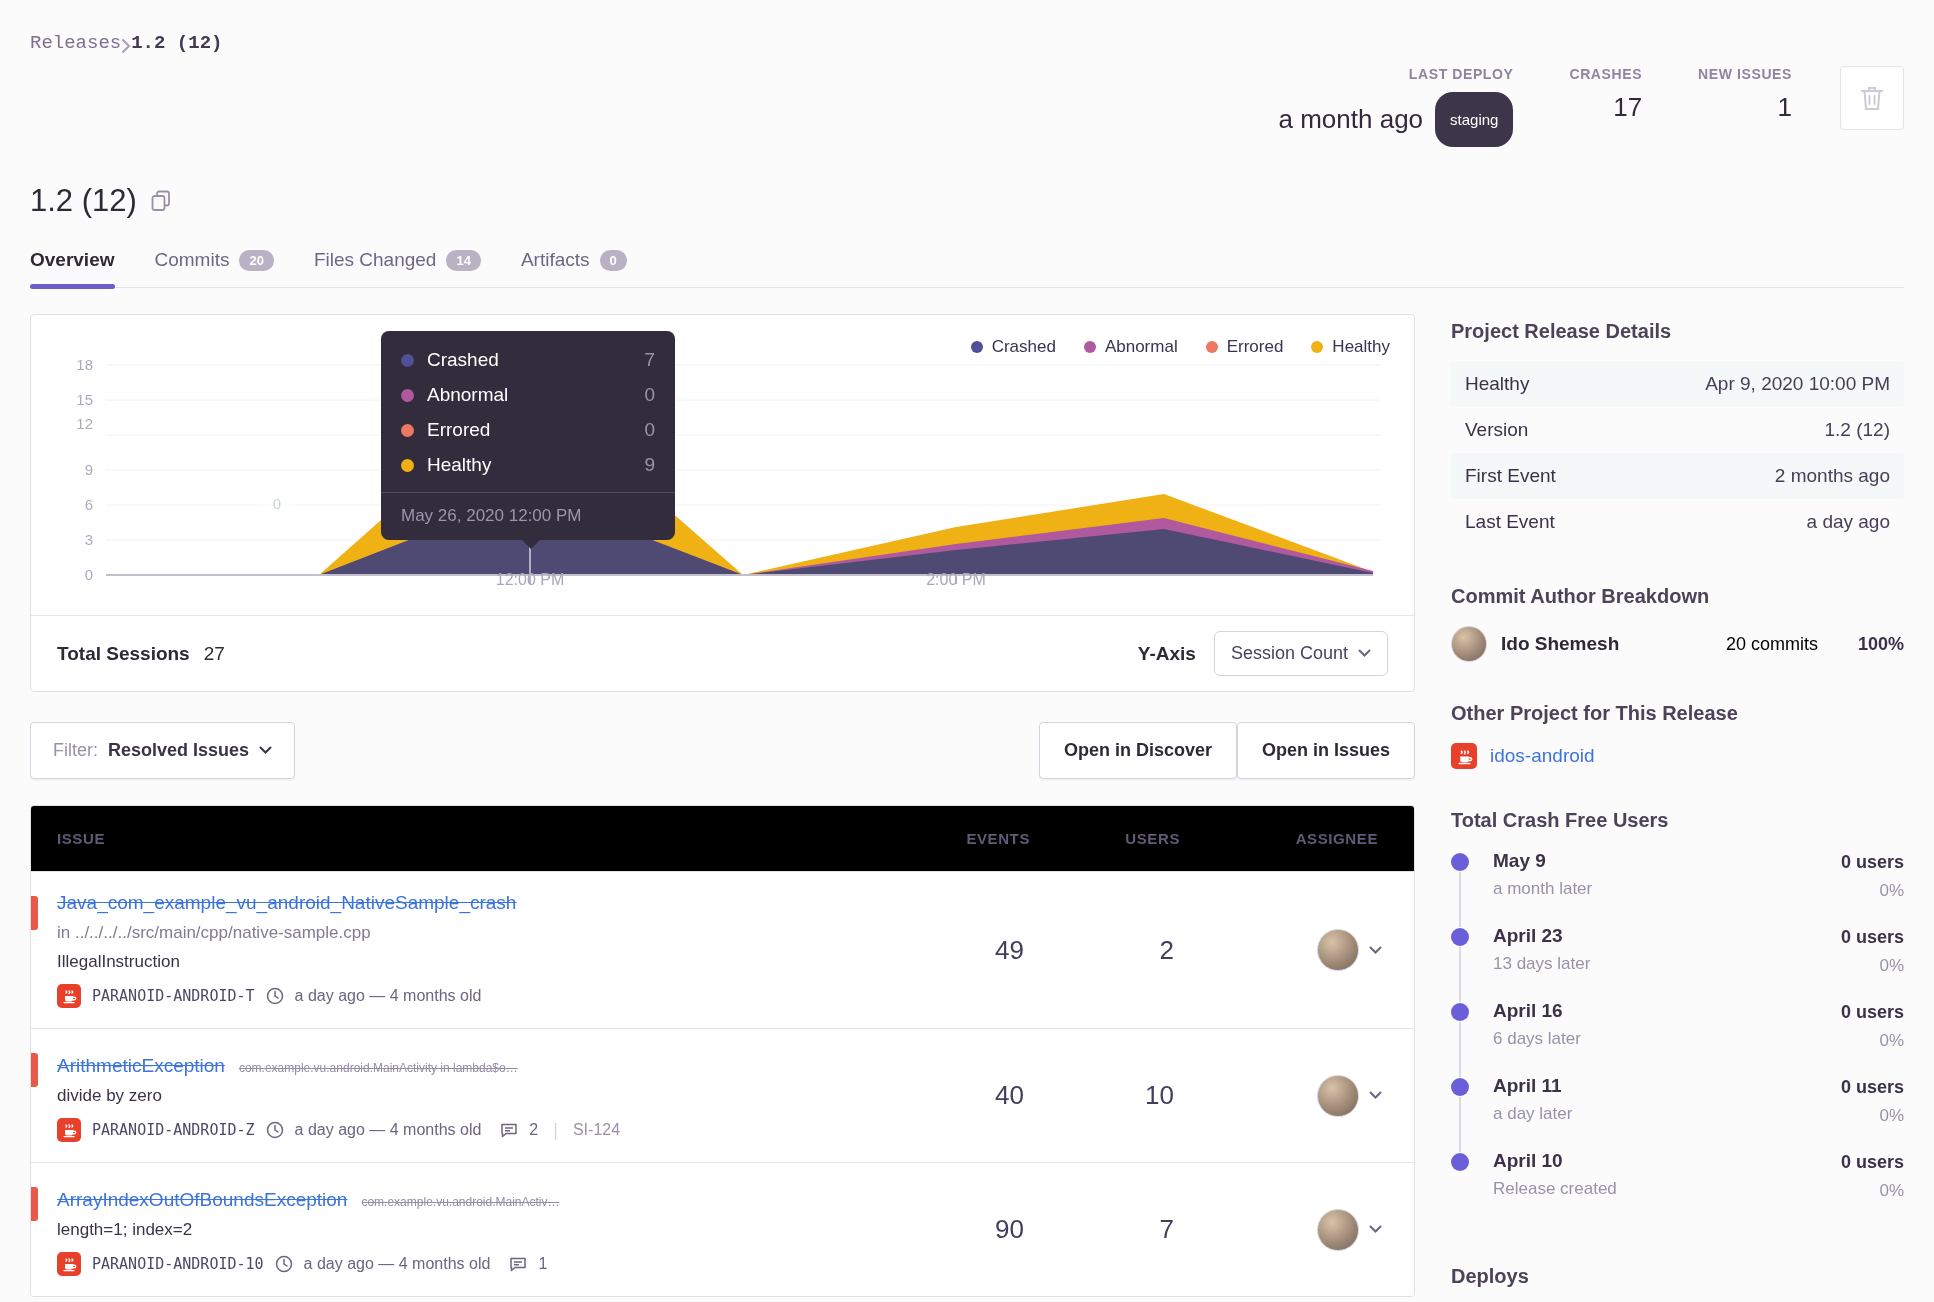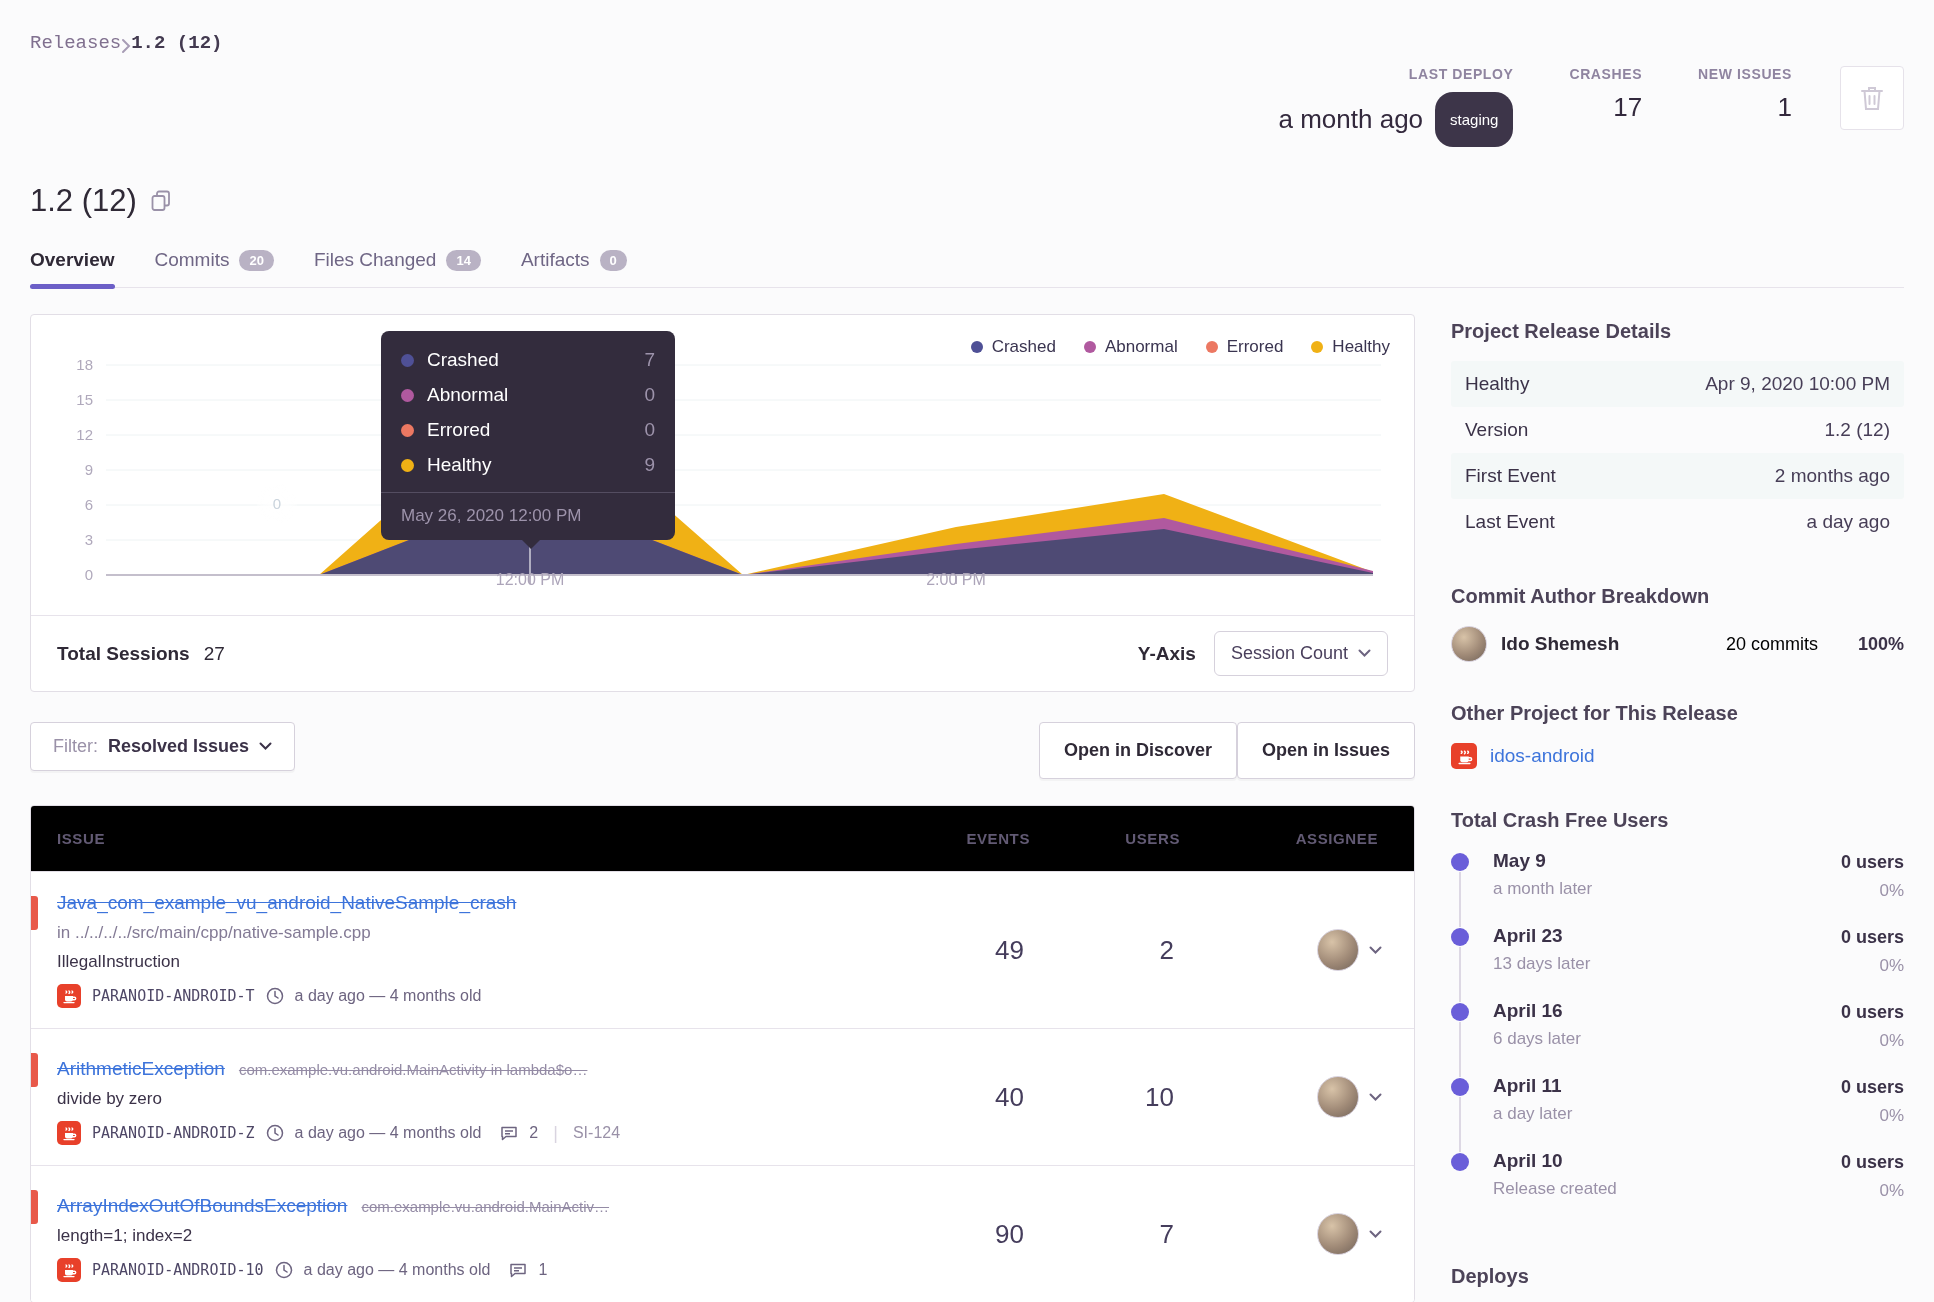--- a/index.html
+++ b/index.html
@@ -68,21 +68,21 @@
   .tsessions { display:flex; gap:14px; font-size:19px; color:#2f2936; }
   .tsessions .lbl { font-weight:bold; }
   .yaxis-ctl { display:flex; align-items:center; gap:18px; }
   .yaxis-ctl .lbl { font-size:19px; font-weight:bold; color:#2f2936; }
   .select-btn { display:flex; align-items:center; gap:10px; border:1px solid #d6d1dc; border-radius:6px;
     background:#fff; padding:11px 16px; font-size:18px; color:#493f5c; cursor:pointer; }
 
   
   .filter-row { display:flex; justify-content:space-between; margin-top:30px; }
   .filter-btn { display:flex; align-items:center; gap:10px; background:#fff; border:1px solid #d6d1dc;
-    border-radius:4px; height:49px; padding:0 22px; font-size:18px; cursor:pointer;
+    border-radius:4px; height:57px; padding:0 22px; font-size:18px; cursor:pointer;
     box-shadow:0 2px 0 rgba(0,0,0,.03); }
   .filter-btn .flabel { color:#9a91a8; }
   .filter-btn .fvalue { color:#3b3248; font-weight:bold; }
   .actions { display:flex; }
   .action-btn { background:#fff; border:1px solid #d6d1dc; border-radius:4px; height:57px; padding:0 24px;
     font-size:18px; font-weight:bold; color:#2f2936; cursor:pointer; box-shadow:0 2px 0 rgba(0,0,0,.03);
     display:flex; align-items:center; }
 
   
   .issues { margin-top:26px; overflow:hidden; }
@@ -92,21 +92,21 @@
   .th.num { text-align:right; padding-right:28px; }
   .th.assignee { text-align:right; padding-right:10px; }
   .issue-row { display:grid; grid-template-columns:1fr 150px 150px 180px; padding:20px 26px 20px 0;
     align-items:center; position:relative; background:#fff; }
   .issue-row + .issue-row { border-top:1px solid #e7e3eb; }
   .red-bar { position:absolute; left:0; top:24px; width:7px; height:34px; background:#e8594a;
     border-radius:0 3px 3px 0; }
   .issue-main { padding-left:26px; min-width:0; }
   .issue-title-line { display:flex; align-items:baseline; gap:14px; white-space:nowrap; overflow:hidden; }
   .issue-link { font-size:19px; color:#3d74db; text-decoration:line-through; cursor:pointer; }
-  .issue-sub { font-size:15px; color:#948ba5; text-decoration:line-through;margin-top:12px; }
+  .issue-sub { font-size:12px; color:#948ba5; text-decoration:line-through;margin-top:12px; }
   .issue-culprit { font-size:17px; color:#837a95; margin-top:9px; }
   .issue-msg { font-size:17px; color:#3b3248; margin-top:9px; }
   .issue-meta { display:flex; align-items:center; gap:11px; margin-top:12px; }
   .proj-slug { font-family:"DejaVu Sans Mono", monospace; font-size:15px; color:#4e4766; }
   .meta-age { font-size:16px; color:#6d6480; }
   .meta-count { font-size:16px; color:#6d6480; }
   .meta-sep { color:#d9d4e0; font-size:18px; padding:0 4px; }
   .meta-short { font-size:16px; color:#9a91a8; }
   .cell-num { font-size:26px; color:#453d5c; text-align:right; padding-right:34px; }
   .cell-assignee { display:flex; align-items:center; justify-content:flex-end; gap:10px; padding-right:6px; }
@@ -239,21 +239,21 @@
 
             <line x1="75" y1="260" x2="1342" y2="260" stroke="#c4bfcc" stroke-width="2"></line>
             <g stroke="#b9b3c2" stroke-width="2">
               <line x1="499" y1="261" x2="499" y2="269"></line>
                 <line x1="925" y1="261" x2="925" y2="269"></line>
             </g>
           </svg>
 
           <div class="ylabel" style="top:41px">18</div>
           <div class="ylabel" style="top:76px">15</div>
-          <div class="ylabel" style="top:111px">12</div>
+          <div class="ylabel" style="top:100px">12</div>
           <div class="ylabel" style="top:146px">9</div>
           <div class="ylabel" style="top:181px">6</div>
           <div class="ylabel" style="top:216px">3</div>
           <div class="ylabel" style="top:251px">0</div>
 
           <div class="xlabel" style="left:429px">12:00 PM</div>
           <div class="xlabel" style="left:855px">2:00 PM</div>
 
           <div class="faded-zero">0</div>
 

